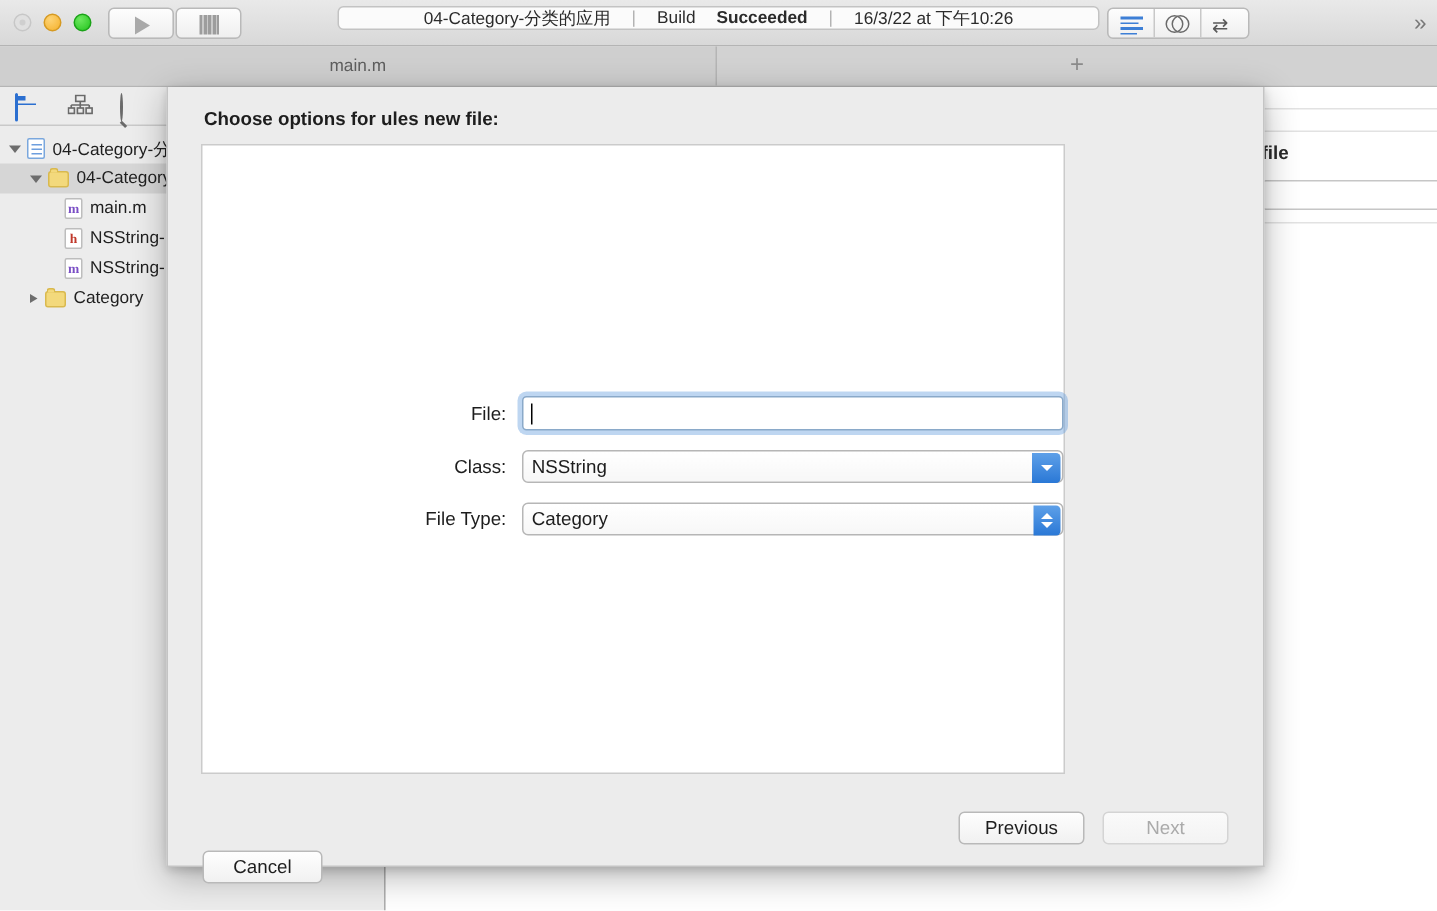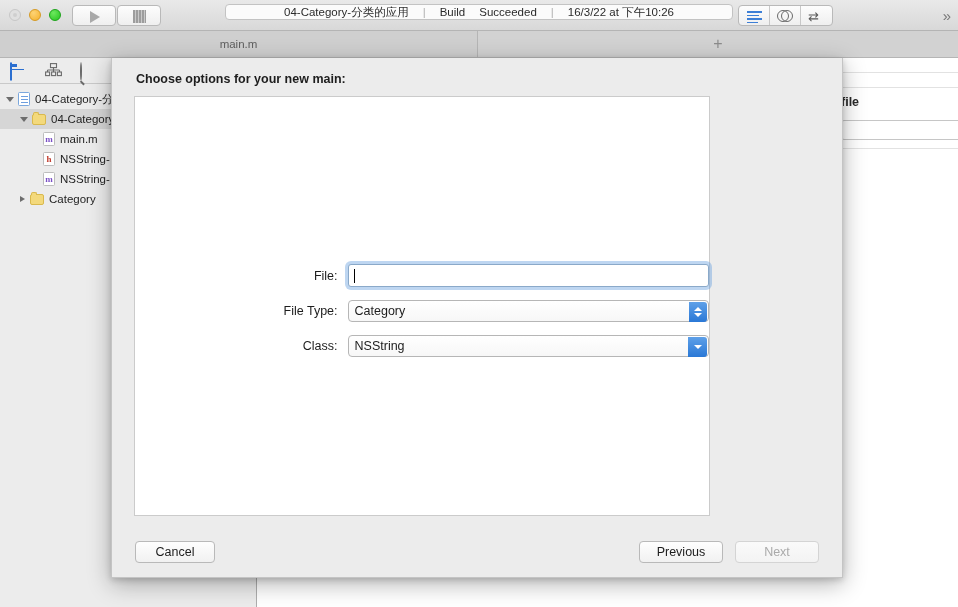--- a/index.html
+++ b/index.html
@@ -100,21 +100,21 @@
     display: flex;
     align-items: center;
     justify-content: center;
     gap: 14px;
     font-size: 11.5px;
     color: #2b2b2b;
     white-space: nowrap;
     overflow: hidden;
   }
   .statusbar .sep { color: #b0b0b0; }
-  .statusbar .bold { font-weight: normal; }
+  .statusbar .bold { font-weight: bold; }
 
   .editor-seg {
     position: absolute;
     left: 738px; top: 5px;
     height: 21px;
     display: flex;
     border: 1px solid #b9b9b9;
     border-radius: 4px;
     overflow: hidden;
     background: linear-gradient(to bottom, #fdfdfd, #efefef);
@@ -518,21 +518,21 @@
     border: 1px solid #b9b9b9;
     border-radius: 4px;
     background: linear-gradient(to bottom, #fefefe, #f1f1f1);
     box-sizing: border-box;
     font-size: 12.5px;
     color: #1d1d1d;
     display: flex;
     align-items: center;
     justify-content: center;
   }
-  .btn.cancel { left: 23px; width: 80px; }
+  .btn.cancel { left: 23px; width: 80px; margin-top: 26px; }
   .btn.previous { right: 119px; width: 84px; margin-left: 20px; }
   .btn.next {
     right: 23px; width: 84px;
     color: #aaaaaa;
     background: linear-gradient(to bottom, #fafafa, #f3f3f3);
     border-color: #d4d4d4;
   }
 </style>
 </head>
 <body>
@@ -639,54 +639,54 @@
 
   <div class="editor-bg">
     <div class="bg-line" style="left:0; top:14px; width:700px;"></div>
     <div class="bg-line" style="left:0; top:29px; width:700px;"></div>
     <div class="bg-label" style="left:583px; top:37px;">file</div>
     <div class="bg-field" style="left:582px; top:62px; width:144px; height:20px;"></div>
     <div class="bg-line" style="left:0; top:90px; width:700px;"></div>
   </div>
 
   <div class="sheet">
-    <div class="sheet-title">Choose options for your new main:</div>
+    <div class="sheet-title">Choose options for ules new file:</div>
 
     <div class="sheet-box">
       <div class="form">
 
         <div class="form-row">
           <div class="form-label">File:</div>
           <div class="file-input">
             <span class="caret"></span>
             <span class="val"></span>
+          </div>
+        </div>
+
+        <div class="form-row">
+          <div class="form-label">Class:</div>
+          <div class="combo">
+            <span>NSString</span>
+            <span class="pop-arrow single">
+              <i class="chev down"></i>
+            </span>
           </div>
         </div>
 
         <div class="form-row">
           <div class="form-label">File Type:</div>
           <div class="combo">
             <span>Category</span>
             <span class="pop-arrow">
               <i class="chev up"></i>
                 <i class="chev down"></i>
             </span>
           </div>
         </div>
 
-        <div class="form-row">
-          <div class="form-label">Class:</div>
-          <div class="combo">
-            <span>NSString</span>
-            <span class="pop-arrow single">
-              <i class="chev down"></i>
-            </span>
-          </div>
-        </div>
-
       </div>
     </div>
 
     <div class="btnrow">
       <div class="btn cancel">Cancel</div>
       <div class="btn previous">Previous</div>
       <div class="btn next">Next</div>
     </div>
   </div>
 

